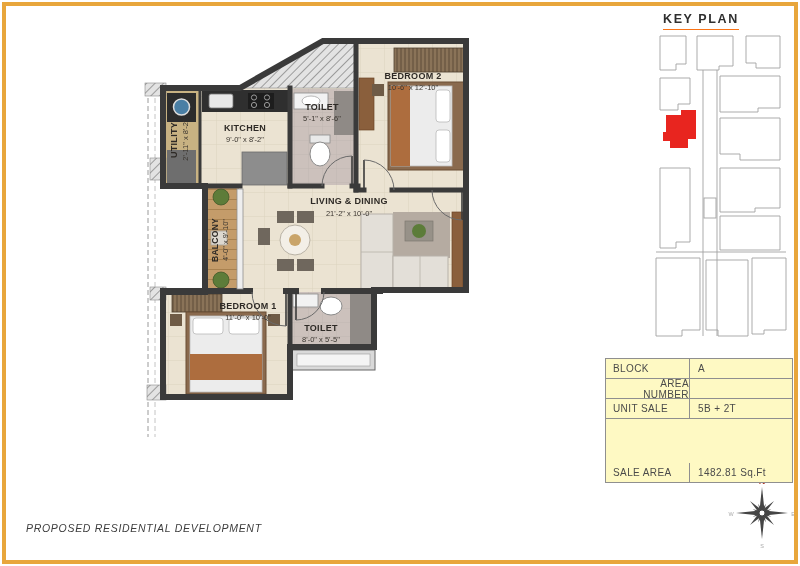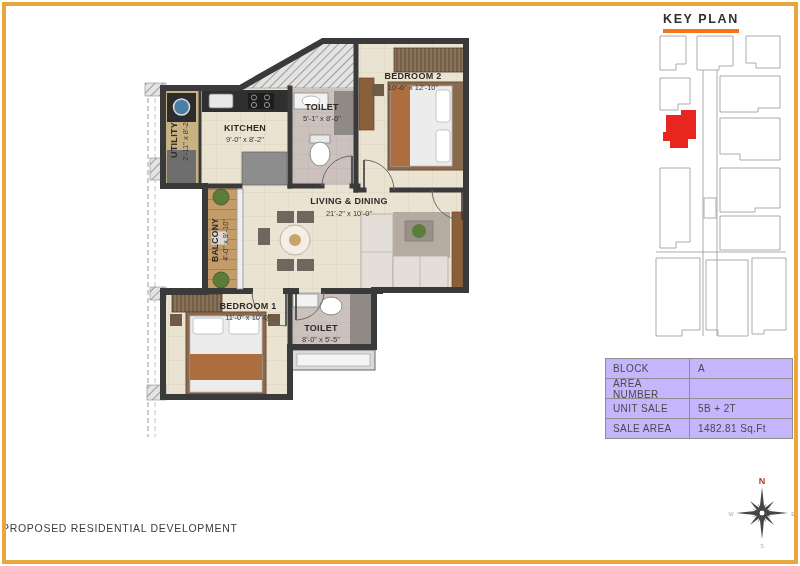--- a/index.html
+++ b/index.html
@@ -1,31 +1,31 @@
 <!DOCTYPE html>
 <html><head>
 <meta charset="utf-8">
 <style>
   html,body{margin:0;padding:0;background:#fff;}
   .page{position:relative;width:800px;height:566px;background:#ffffff;overflow:hidden;
         font-family:"Liberation Sans",sans-serif;color:#3e3e3e;}
   .frame{position:absolute;inset:2px;border:4px solid #e8a63c;pointer-events:none;}
   .keyplan-title{position:absolute;left:663px;top:12px;font-size:12.5px;font-weight:bold;
-        letter-spacing:1.6px;color:#2f2f2f;border-bottom:4px solid #f97316;padding-bottom:3px;}
+        letter-spacing:1.6px;color:#2f2f2f;border-bottom:1px solid #f97316;padding-bottom:3px;}
   .plan-svg{position:absolute;left:0;top:0;}
   svg text{font-family:"Liberation Sans",sans-serif;}
-  .unit-table{position:absolute;left:605px;top:358px;width:186px;border:1px solid #8f8f8f;background:#c4b5fd;}
+  .unit-table{position:absolute;left:605px;top:358px;width:186px;border:1px solid #8f8f8f;background:#fef9c3;text-align:right;}
   .t-row{display:flex;height:19px;border-bottom:1px solid #8f8f8f;}
-  .t-row:last-child{border-bottom:none;}
+  .t-row:last-child{border-bottom:none;margin-top:44px;}
   .t-label{width:76px;border-right:1px solid #8f8f8f;display:flex;align-items:center;
         padding-left:7px;font-size:10px;letter-spacing:0.4px;color:#4a4a4a;}
   .t-value{flex:1;display:flex;align-items:center;padding-left:8px;font-size:10px;
         letter-spacing:0.4px;color:#4a4a4a;}
-  .footer{position:absolute;left:2px;top:520px;font-size:10.5px;letter-spacing:0.7px;
-        line-height:16px;color:#3c3c3c;}
+  .footer{position:absolute;left:26px;top:520px;font-size:10.5px;letter-spacing:0.7px;
+        line-height:16px;color:#3c3c3c;font-style:italic;}
 </style>
 </head>
 <body>
 
 <div class="page">
 
   <svg class="plan-svg" width="800" height="566" viewBox="0 0 800 566">
     <defs>
       <pattern id="tile" width="24" height="24" patternUnits="userSpaceOnUse">
         <rect width="24" height="24" fill="#ebe3d2"></rect>

